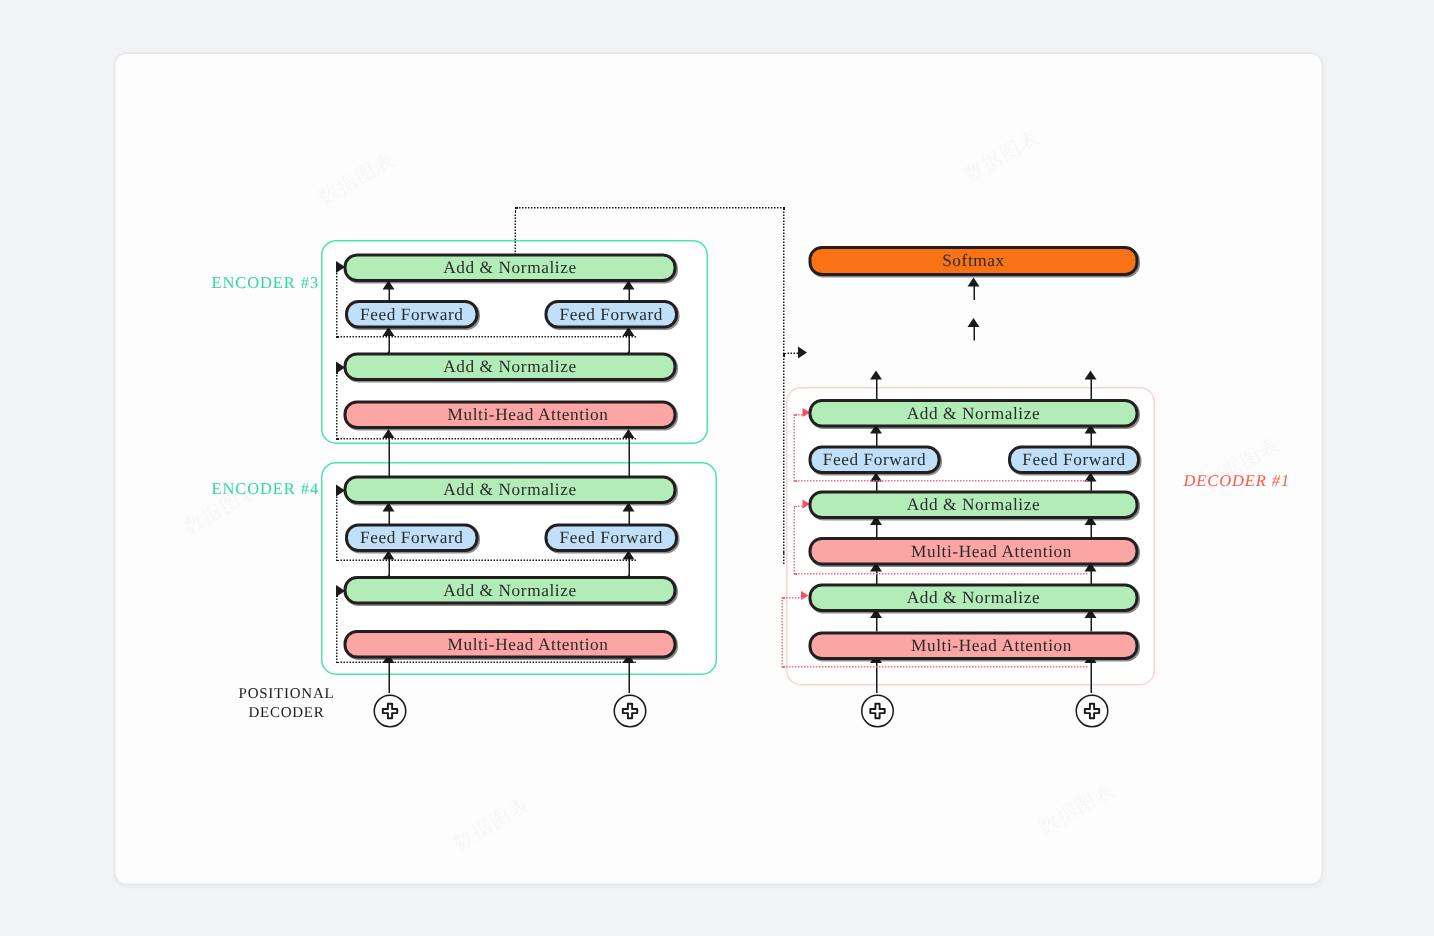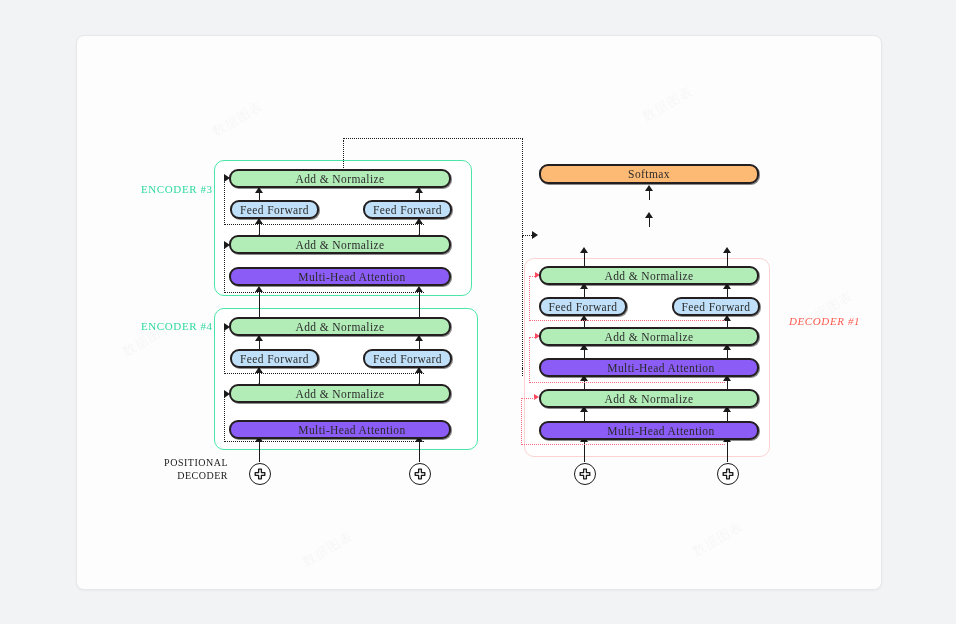--- a/index.html
+++ b/index.html
@@ -26,39 +26,39 @@
   
   .box{
     position:absolute;box-sizing:border-box;
     border:2px solid #231f20;border-radius:9px;
     display:flex;align-items:center;justify-content:center;
     font-family:"Liberation Serif", serif;
     font-size:11.5px;color:#2b2b2b;letter-spacing:.4px;
     box-shadow:1px 1px 0 rgba(0,0,0,.45);
   }
   .green{background:#b2edb8;}
-  .orange{background:#8b5cf6;padding-left:24px;}
+  .orange{background:#fca5a5;padding-left:24px;}
   .blue{background:#bfe0f8;}
-  .pink{background:#fdba74;}
+  .pink{background:#f97316;}
   .violet{background:#f3d3ee;}
   .hollow{background:#fffdfd;border:1.5px solid #fbd0c6;box-shadow:none;color:#fc5a4d;letter-spacing:.8px;font-size:11px;}
 
   
   .frame{position:absolute;box-sizing:border-box;border-radius:10px;}
   .enc-frame{border:1.6px solid #49e6a8;background:#ffffff;}
   .dec-frame{border:1.4px solid #fbd3d3;background:#ffffff;}
 
   
   .caption{
     position:absolute;font-family:"Liberation Serif", serif;
     font-size:11px;letter-spacing:.6px;white-space:nowrap;
   }
   .cap-enc{color:#2ed9a0;}
   .cap-dec{color:#fc5a4d;}
-  .cap-pos{color:#1b1b1b;font-size:10px;line-height:13px;text-align:right;letter-spacing:.5px;}
+  .cap-pos{color:#1b1b1b;font-size:10px;line-height:13px;text-align:center;letter-spacing:.5px;}
 
   
   .vline{position:absolute;width:0;border-left:1.6px solid #1a1a1a;}
   .ahead{
     position:absolute;width:0;height:0;
     border-left:4.5px solid transparent;border-right:4.5px solid transparent;
     border-bottom:6px solid #1a1a1a;
   }
   .ahead-r{
     position:absolute;width:0;height:0;

